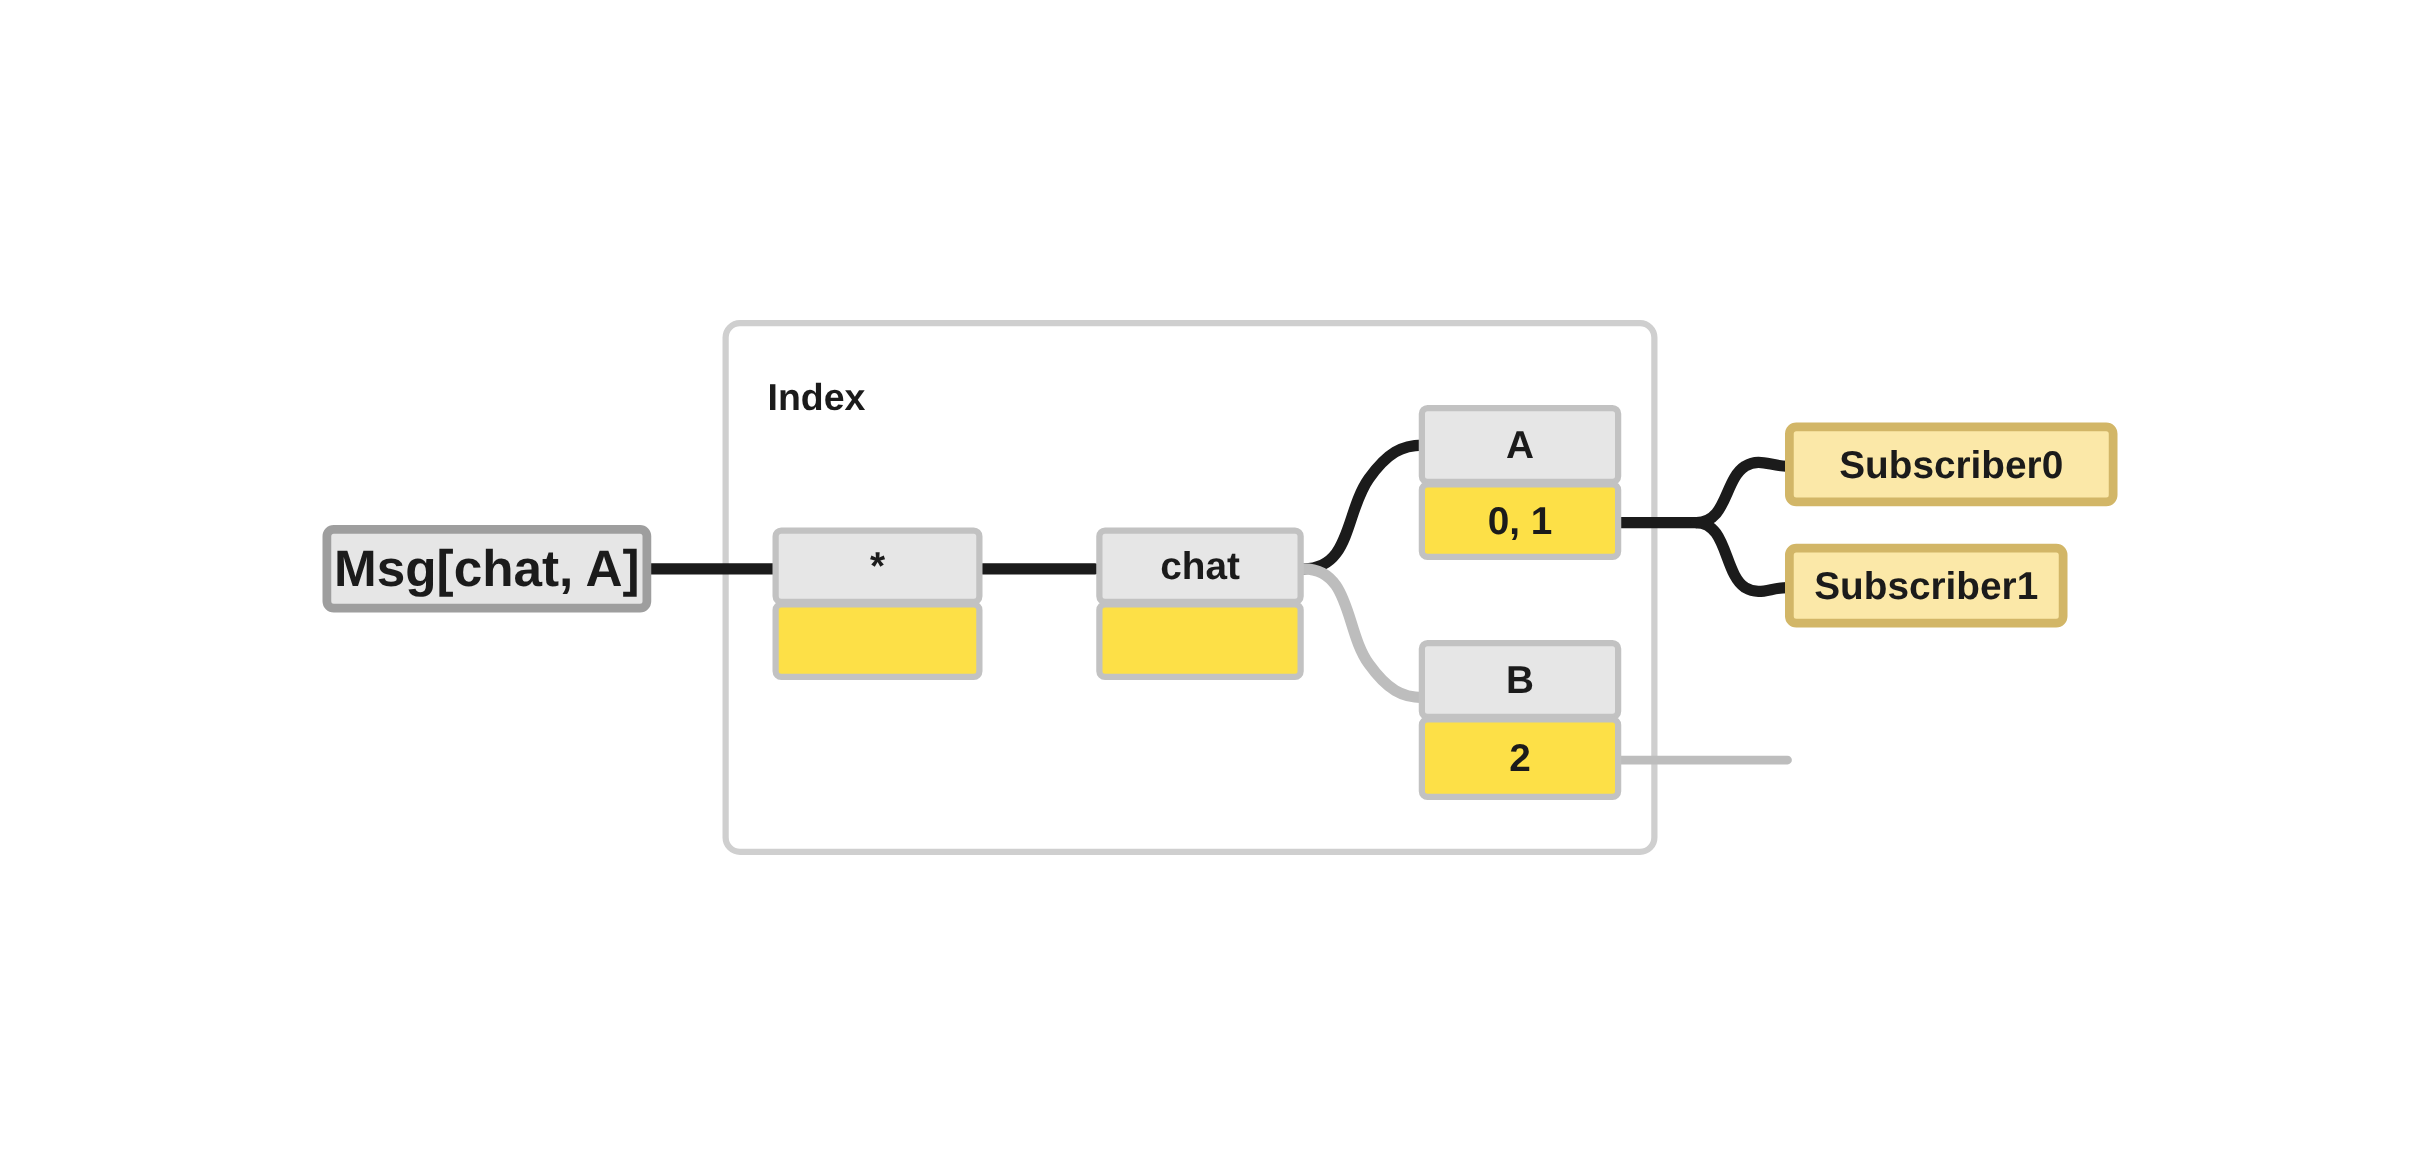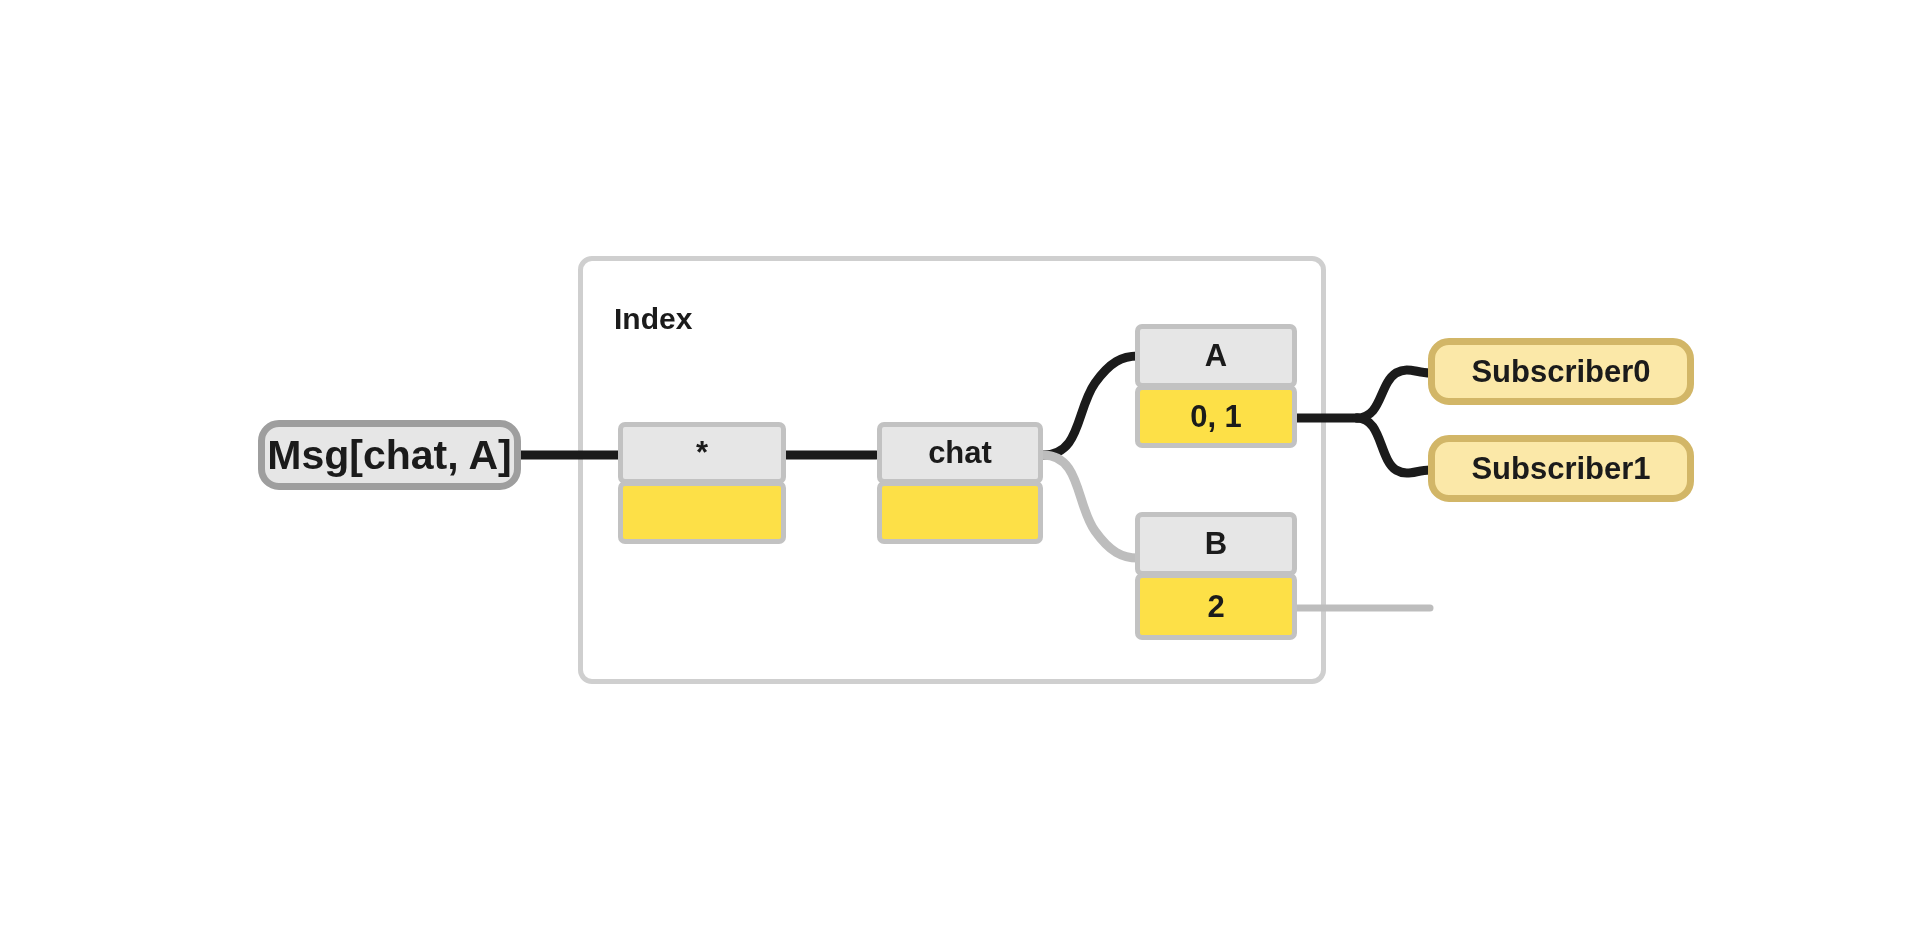--- a/index.html
+++ b/index.html
@@ -43,21 +43,21 @@
     white-space: nowrap;
     line-height: 1;
   }
   
   .node {
     position: absolute;
     box-sizing: border-box;
     display: flex;
     align-items: center;
     justify-content: center;
-    border-radius: 21px;
+    border-radius: 9px;
     white-space: nowrap;
   }
   .node-gray {
     background: #e6e6e6;
     border: 7px solid #9e9e9e;
     color: #1b1b1b;
     font-size: 41px;
   }
   .node-yellow {
     background: #fbe8a8;
@@ -148,18 +148,18 @@
 
   <div class="cnode" style="left:1135px; top:512px; width:162px; height:128px;">
     <div class="cnode-head" style="width:162px; height:64px;">B</div>
     <div class="cnode-body" style="top:61px; width:162px; height:67px;">2</div>
   </div>
 
   <div class="node node-yellow" style="left:1428px; top:338px; width:266px; height:67px;">
     <span>Subscriber0</span>
   </div>
 
-  <div class="node node-yellow" style="left:1428px; top:435px; width:266px; height:67px;">
+  <div class="node node-yellow" style="left:1428px; top:435px; width:226px; height:67px;">
     <span>Subscriber1</span>
   </div>
 
 
 </div>
 
 </body></html>

